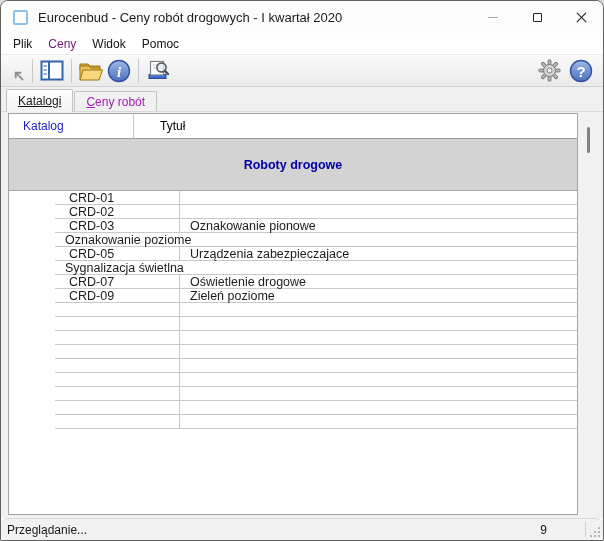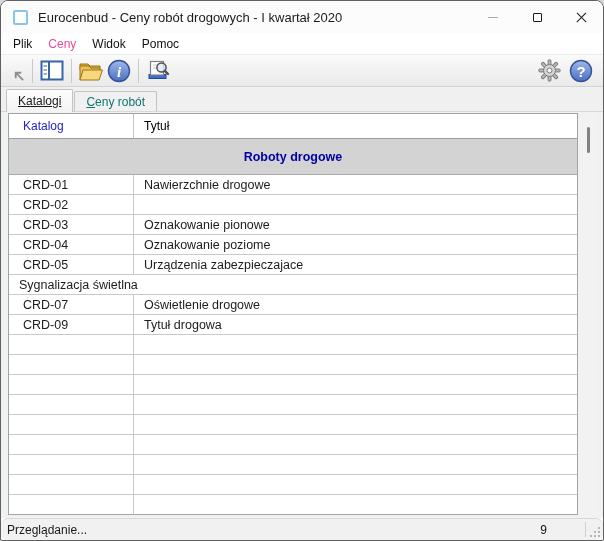--- a/index.html
+++ b/index.html
@@ -19,41 +19,41 @@
   .cap-btn{width:44px;height:32px;display:flex;align-items:center;justify-content:center;}
   .glyph-min{width:10px;height:0;border-top:1px solid #a9a9a9;}
   .glyph-max{width:9px;height:9px;border:1px solid #1c1c1c;border-radius:1px;}
   .glyph-close{position:relative;width:11px;height:11px;}
   .glyph-close:before,.glyph-close:after{content:"";position:absolute;left:-1px;top:5px;width:13px;height:1.3px;background:#1c1c1c;}
   .glyph-close:before{transform:rotate(45deg);}
   .glyph-close:after{transform:rotate(-45deg);}
   
   .menubar{height:21px;background:#ffffff;display:flex;align-items:center;padding-left:4px;flex:0 0 auto;}
   .menu-item{padding:2px 8px;color:#111;}
-  .menu-item.disabled{color:#ec4899;}
+  .menu-item.disabled{color:#701a75;}
   
   .toolbar{height:33px;background:linear-gradient(#fafafa,#eaeaea);border-top:1px solid #ececec;border-bottom:1px solid #d3d3d3;display:flex;align-items:center;padding:0 8px;flex:0 0 auto;}
   .tb-btn{width:28px;height:28px;display:flex;align-items:center;justify-content:center;border-radius:3px;}
   .tb-btn.small{width:18px;align-items:flex-end;padding-bottom:3px;}
   .tb-sep{width:1px;height:24px;background:#c9c9c9;margin:0 5px;flex:0 0 auto;}
   .tb-right{margin-left:auto;display:flex;align-items:center;gap:4px;}
   
   .tabstrip{height:25px;background:#f0f0f0;display:flex;align-items:flex-end;padding-left:5px;flex:0 0 auto;border-bottom:1px solid #d8d8d8;}
   .tab{padding:0 11px;display:flex;align-items:center;border:1px solid #c3c3c3;border-bottom:none;border-radius:2px 2px 0 0;margin-right:1px;}
   .tab.active{height:23px;background:linear-gradient(#fdfdfd,#f3f3f3);position:relative;z-index:2;margin-bottom:-1px;text-decoration:underline;}
-  .tab.inactive{height:20px;background:#f1f1f1;color:#0f766e;margin-top:8px;}
+  .tab.inactive{height:20px;background:#f1f1f1;color:#a21caf;margin-top:8px;}
   .tab u{text-decoration:underline;}
   
   .content{position:relative;flex:1 1 auto;background:#f0f1f1;overflow:hidden;}
   .grid{position:absolute;left:7px;right:25px;top:1px;bottom:3px;background:#fff;border:1px solid #a3a3a3;overflow:hidden;}
-  .hdr-row{height:25px;display:flex;border-bottom:1px solid #9c9c9c;background:#fff;}
+  .hdr-row{height:25px;display:flex;border-bottom:1px solid #9c9c9c;background:#fff;gap:16px;}
   .hdr-cell1{width:125px;flex:0 0 auto;padding-left:14px;display:flex;align-items:center;color:#2323c8;border-right:1px solid #c6c6c6;}
   .hdr-cell2{flex:1;padding-left:10px;display:flex;align-items:center;color:#000;}
-  .group-row{height:36px;background:#d3d3d3;border-bottom:1px solid #ababab;display:flex;align-items:center;justify-content:center;color:#0000a6;font-weight:bold;font-size:12.5px;}
-  .t-row{height:20px;display:flex;border-bottom:1px solid #c9c9c9;background:#fff;font-size:12.5px;}
+  .group-row{height:52px;background:#d3d3d3;border-bottom:1px solid #ababab;display:flex;align-items:center;justify-content:center;color:#0000a6;font-weight:bold;font-size:12.5px;}
+  .t-row{height:14px;display:flex;border-bottom:1px solid #c9c9c9;background:#fff;font-size:12.5px;margin-left:46px;}
   .t-c1{width:125px;flex:0 0 auto;padding-left:14px;display:flex;align-items:center;border-right:1px solid #c9c9c9;color:#1c1c1c;}
   .t-c2{flex:1;padding-left:10px;display:flex;align-items:center;color:#1c1c1c;}
   .vscroll{position:absolute;right:6px;top:1px;bottom:3px;width:17px;background:#f2f2f2;}
   .vthumb{position:absolute;right:7px;top:14px;width:3px;height:26px;background:#828282;border-radius:2px;}
   
   .statusbar{height:22px;flex:0 0 auto;background:#f1f1f1;border-top:1px solid #d9d9d9;display:flex;align-items:center;padding:8px 6px;position:relative;border-radius:7px;}
   .status-count{position:absolute;right:56px;top:0;height:100%;display:flex;align-items:center;color:#111;}
   .status-sep{position:absolute;right:17px;top:3px;width:1px;height:15px;background:#cfcfcf;}
   .grip{position:absolute;right:2px;bottom:2px;width:12px;height:12px;}
   .grip i{position:absolute;width:2px;height:2px;background:#b5b5b5;}
@@ -179,47 +179,45 @@
   <div class="content">
     <div class="grid">
       <div class="hdr-row">
         <div class="hdr-cell1">Katalog</div>
         <div class="hdr-cell2">Tytuł</div>
       </div>
       <div class="group-row">Roboty drogowe</div>
       <div>
           <div class="t-row">
             <div class="t-c1">CRD-01</div>
-            <div class="t-c2">Nawierzchnie drogowe</div>
           </div>
           <div class="t-row">
             <div class="t-c1">CRD-02</div>
           </div>
           <div class="t-row">
             <div class="t-c1">CRD-03</div>
             <div class="t-c2">Oznakowanie pionowe</div>
           </div>
           <div class="t-row">
-            <div class="t-c1">CRD-04</div>
             <div class="t-c2">Oznakowanie poziome</div>
           </div>
           <div class="t-row">
             <div class="t-c1">CRD-05</div>
             <div class="t-c2">Urządzenia zabezpieczajace</div>
           </div>
           <div class="t-row">
             <div class="t-c2">Sygnalizacja świetlna</div>
           </div>
           <div class="t-row">
             <div class="t-c1">CRD-07</div>
             <div class="t-c2">Oświetlenie drogowe</div>
           </div>
           <div class="t-row">
             <div class="t-c1">CRD-09</div>
-            <div class="t-c2">Tytuł drogowa</div>
+            <div class="t-c2">Zieleń poziome</div>
           </div>
           <div class="t-row">
             <div class="t-c1"></div>
             <div class="t-c2"></div>
           </div>
           <div class="t-row">
             <div class="t-c1"></div>
             <div class="t-c2"></div>
           </div>
           <div class="t-row">

